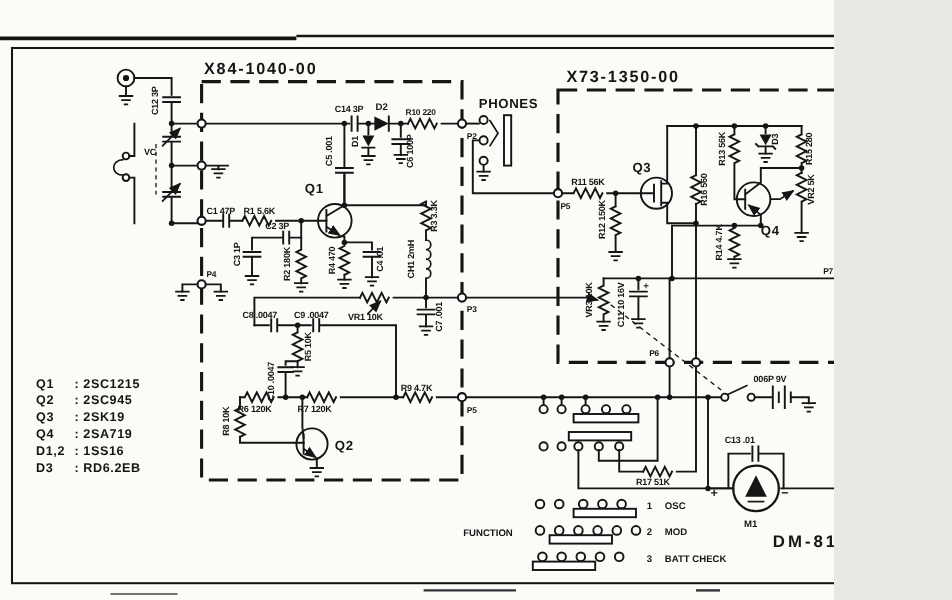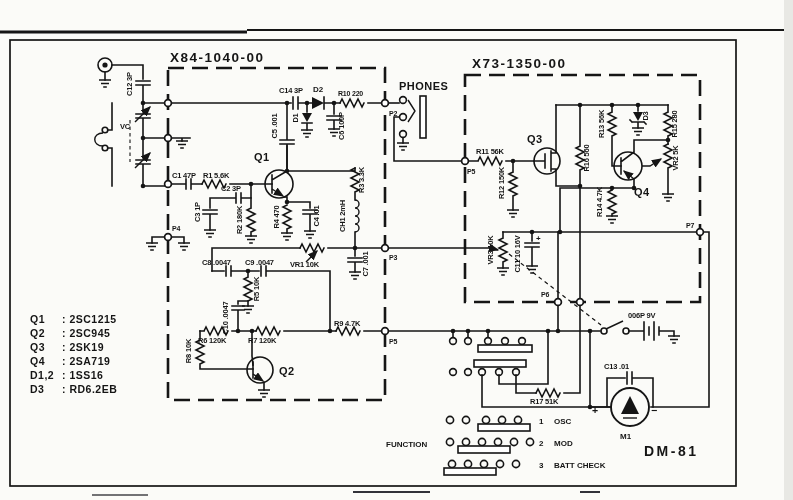--- a/index.html
+++ b/index.html
@@ -1,16 +1,16 @@
 <!DOCTYPE html>
 <html><head>
 <meta charset="utf-8">
 <style>
   html,body{margin:0;padding:0;background:#e8e8e4;}
-  .stage{position:relative;width:784px;height:500px;background:#fbfbf8;overflow:hidden;
+  .stage{position:relative;width:695px;height:500px;background:#fbfbf8;overflow:hidden;
          font-family:"Liberation Sans",sans-serif;}
   svg{position:absolute;left:0;top:0;}
   text{fill:#151515;font-family:"Liberation Sans",sans-serif;font-weight:bold;}
   .t7{font-size:7px;letter-spacing:-0.2px;}
   .t75{font-size:7.5px;letter-spacing:-0.2px;}
   .t8{font-size:8px;}
   .t10{font-size:10.5px;letter-spacing:0.5px;}
   .t11{font-size:11px;letter-spacing:0.5px;}
   .t13{font-size:13.5px;letter-spacing:1.5px;}
   .t14{font-size:14px;letter-spacing:2.5px;}

